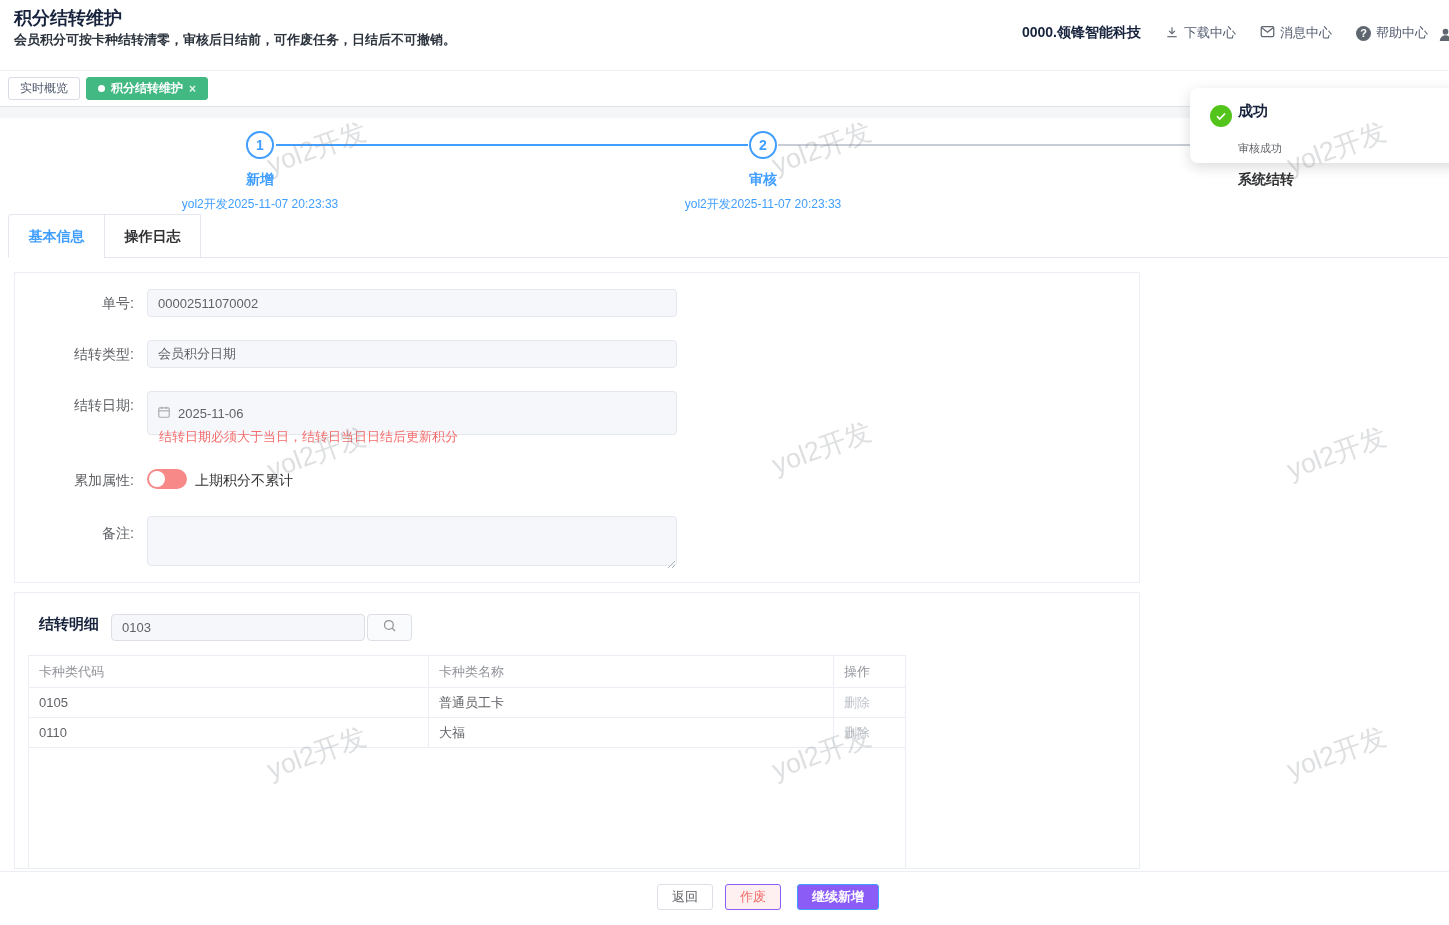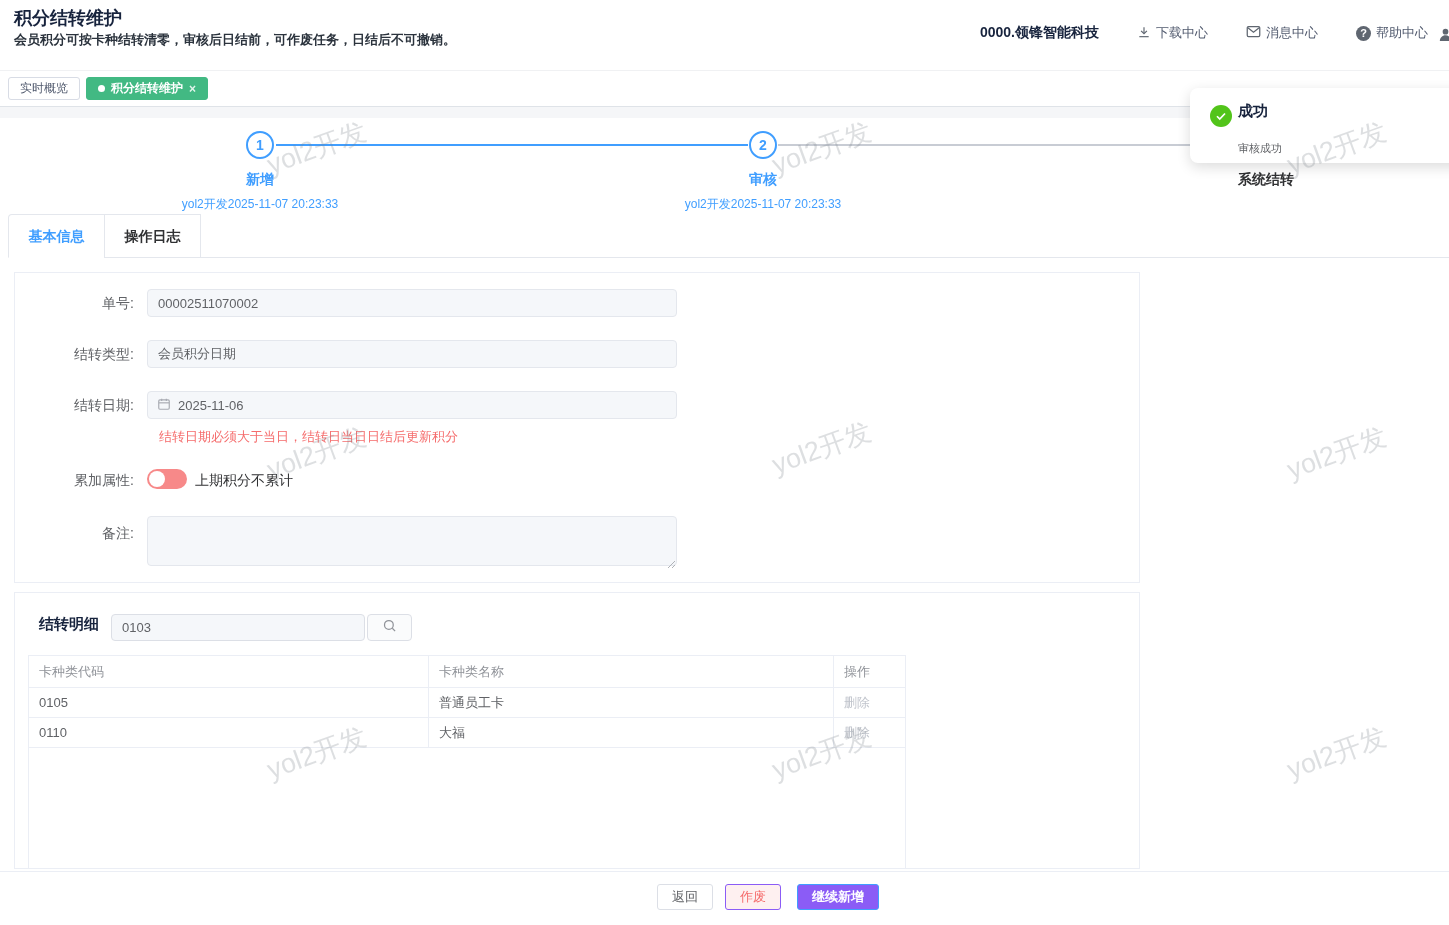--- a/index.html
+++ b/index.html
@@ -4,21 +4,21 @@
 <style>
   * { margin:0; padding:0; box-sizing:border-box; }
   html,body { width:1449px; height:925px; }
   body {
     position:relative; overflow:hidden; background:#fff;
     font-family:"Liberation Sans","DejaVu Sans",sans-serif; color:#303133;
   }
   
   .page-title { position:absolute; left:14px; top:6px; font-size:18px; font-weight:bold; color:#17233d; }
   .page-subtitle { position:absolute; left:14px; top:31px; font-size:13px; font-weight:600; color:#2b333d; }
-  .topnav { position:absolute; right:21px; top:24px; display:flex; align-items:center; gap:38px; }
+  .topnav { position:absolute; right:21px; top:24px; display:flex; align-items:center; gap:24px; }
   .company { font-size:14px; font-weight:bold; color:#17233d; }
   .nav-item { display:flex; align-items:center; gap:5px; font-size:13px; color:#515a6e; cursor:pointer; }
   .nav-item svg { color:#5f6670; }
   .help-circle { width:15px; height:15px; border-radius:50%; background:#5f6670; color:#fff; font-size:11px;
     font-weight:bold; display:inline-flex; align-items:center; justify-content:center; }
   .avatar { position:absolute; left:1437px; top:26px; }
   
   .tabbar { position:absolute; left:0; right:0; top:70px; height:37px; background:#fff;
     border-top:1px solid #f0f1f3; border-bottom:1px solid #dfe3e8; display:flex; align-items:center; padding-left:8px; gap:6px; }
   .wtab { height:23px; padding:0 11px; border:1px solid #d8dce5; border-radius:3px; background:#fff;
@@ -44,21 +44,21 @@
     text-align:center; line-height:42px; font-size:14px; font-weight:600; cursor:pointer; z-index:2; }
   .ctab.active { color:#409eff; border-bottom-color:#fff; border-radius:4px 0 0 0; }
   .ctab.idle { color:#303133; }
   
   .card { position:absolute; left:14px; width:1126px; background:#fff; border:1px solid #ebeef5; }
   .card1 { top:272px; height:311px; }
   .card2 { top:592px; height:277px; }
   .flabel { position:absolute; left:0; width:119px; text-align:right; font-size:14px; color:#606266; }
   .finput { position:absolute; left:132px; width:530px; height:28px; background:#f5f7fa; border:1px solid #e4e7ed;
     border-radius:4px; font-size:13px; color:#606266; padding:0 10px; font-family:inherit; }
-  .finput-box { position:absolute; left:132px; width:530px; height:28px; background:#f5f7fa; border:1px solid #e4e7ed;
+  .finput-box { position:absolute; left:132px; width:530px; height:44px; background:#f5f7fa; border:1px solid #e4e7ed;
     border-radius:4px; font-size:13px; color:#606266; display:flex; align-items:center; gap:7px; padding:0 9px; }
   .fwarn { position:absolute; left:144px; font-size:13px; color:#f56c6c; }
   .toggle { position:absolute; left:132px; top:196px; width:40px; height:20px; border-radius:10px; background:#f78989; cursor:pointer; }
   .toggle .knob { position:absolute; left:2px; top:2px; width:16px; height:16px; border-radius:50%; background:#fff; }
   .toggle-text { position:absolute; left:180px; top:199px; font-size:14px; color:#303133; }
   .ftextarea { position:absolute; left:132px; top:243px; width:530px; height:50px; background:#f5f7fa;
     border:1px solid #e4e7ed; border-radius:4px; font-size:13px; color:#606266; padding:5px 10px;
     resize:none; font-family:inherit; }
   .resize-grip { position:absolute; left:651px; top:282px; }
   

